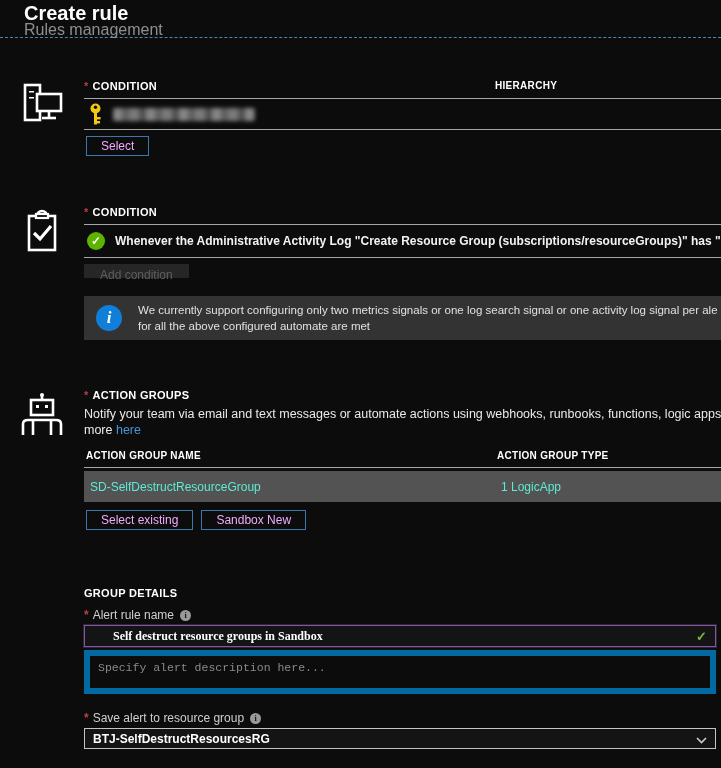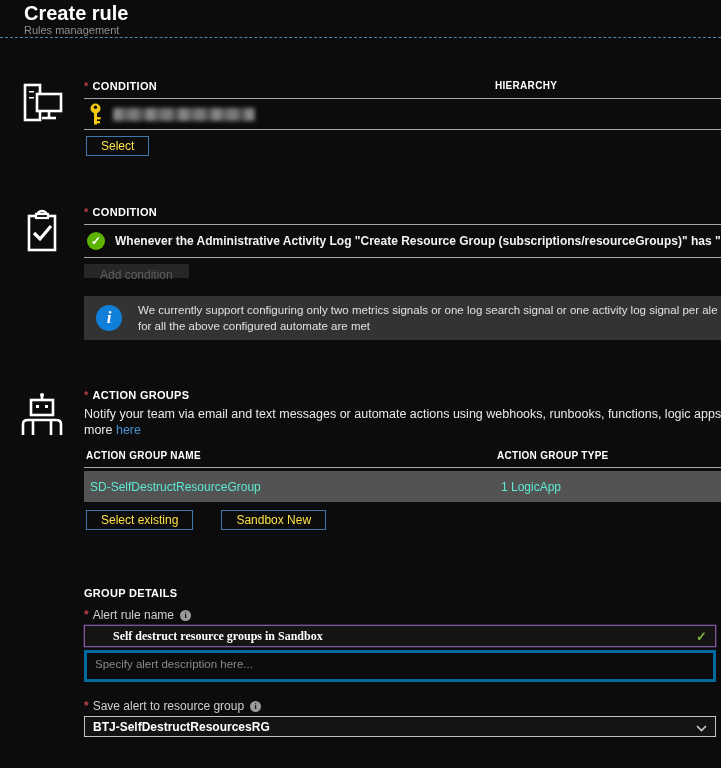--- a/index.html
+++ b/index.html
@@ -7,42 +7,42 @@
   body {
     background: #0c0c0c;
     font-family: "Liberation Sans", sans-serif;
     color: #e8e8e8;
     overflow: hidden;
     position: relative;
   }
   
   .hdr { padding: 3px 0 0 24px; }
   .hdr-title { font-size: 20px; line-height: 20px; font-weight: bold; color: #ffffff; }
-  .hdr-sub { font-size: 11px; line-height: 10px; color: #8f8f8f; margin-top: 2px; }
+  .hdr-sub { font-size: 16px; line-height: 10px; color: #8f8f8f; margin-top: 2px; }
   .dashed-sep { margin-top: 2px; border-top: 1px dashed #4e86ab; height: 0; }
 
   
   .section { display: flex; }
   .icon-col { width: 84px; flex-shrink: 0; display: flex; justify-content: center; align-items: flex-start; padding-top: 2px; }
   .content-col { flex: 1; min-width: 0; }
 
   .sec-label-row { display: grid; grid-template-columns: 411px 1fr; padding-bottom: 5px; border-bottom: 1px solid #a6a6a6; }
   .sec-label { font-size: 11px; line-height: 13px; font-weight: bold; color: #ffffff; letter-spacing: .3px; }
   .req { color: #bf3e47; margin-right: 4px; font-weight: bold; }
   .col-hdr { font-size: 10px; font-weight: bold; color: #ffffff; letter-spacing: .3px; }
 
   
   .sec-resource { margin-top: 42px; }
   .resource-row { height: 31px; display: flex; align-items: center; border-bottom: 1px solid #a6a6a6; }
   .key-wrap { margin: 0 10px 0 4px; display: flex; }
   .blurred-name { width: 142px; height: 13px; border-radius: 2px;
     background: repeating-linear-gradient(90deg,#9a9a9a 0 9px,#6f6f6f 9px 16px,#8d8d8d 16px 26px,#5d5d5d 26px 33px);
     filter: blur(2px); opacity: .85; }
   .btn-blue {
-    display: inline-block; background: transparent; border: 1px solid #3d77ad; color: #fde047;
+    display: inline-block; background: transparent; border: 1px solid #3d77ad; color: #f0abfc;
     font-size: 12px; font-family: "Liberation Sans", sans-serif; padding: 2px 14px; height: 20px; cursor: pointer;
   }
   .select-btn { margin-top: 6px; margin-left: 2px; }
 
   
   .sec-condition { margin-top: 50px; }
   .condition-row { height: 33px; display: flex; align-items: center; border-bottom: 1px solid #a6a6a6; }
   .check-circle { width: 18px; height: 18px; border-radius: 50%; background: #5db300; color: #ffffff;
     font-size: 12px; font-weight: bold; display: flex; align-items: center; justify-content: center;
     margin: 0 10px 0 3px; flex-shrink: 0; }
@@ -58,38 +58,38 @@
 
   
   .sec-actions { margin-top: 49px; }
   .ag-desc { margin-top: 4px; font-size: 12.5px; line-height: 16px; color: #eaeaea; }
   .ag-desc-l1 { white-space: nowrap; overflow: hidden; }
   .link { color: #4894d4; text-decoration: none; cursor: pointer; }
   .ag-table { margin-top: 12px; }
   .ag-thead { display: grid; grid-template-columns: 411px 1fr; padding: 0 0 6px 2px; border-bottom: 1px solid #a6a6a6; }
   .ag-row { display: grid; grid-template-columns: 411px 1fr; align-items: center; height: 31px;
     background: #535353; margin-top: 3px; padding-left: 6px; font-size: 12px; color: #5eead4; cursor: pointer; }
-  .ag-btns { margin-top: 8px; display: flex; gap: 28px; margin-left: 2px; }
+  .ag-btns { margin-top: 8px; display: flex; gap: 8px; margin-left: 2px; }
 
   
   .sec-alert { margin-top: 57px; }
   .ad-label { font-size: 12px; color: #cfcfcf; display: flex; align-items: center; }
   .ad-label .req { font-size: 12px; }
   .mini-info { width: 11px; height: 11px; border-radius: 50%; background: #9a9a9a; color: #111111;
     font-size: 8px; font-weight: bold; font-family: "Liberation Serif", serif; display: inline-flex;
     align-items: center; justify-content: center; margin-left: 6px; }
   .row-rule-label { margin-top: 8px; }
   .text-input { margin-top: 3px; width: 632px; height: 22px; background: #141414; border: 1px solid #7d5a9e;
     box-shadow: 0 0 0 1px #35203f; display: flex; align-items: center; padding: 0 8px; position: relative; }
   .text-input input { flex: 1; background: transparent; border: none; outline: none; color: #ffffff;
     font-size: 12px; font-weight: 600; font-family: Liberation Serif, serif; margin-left: 20px; }
   .valid-check { color: #7bb53a; font-size: 13px; font-weight: bold; margin-left: 6px; }
   .row-desc-label { margin-top: 11px; }
-  .desc-area { margin-top: 3px; width: 632px; height: 32px; background: transparent; border: 3px solid #0369a1;
-    color: #e0e0e0; font-size: 11.5px; font-family: Liberation Sans, sans-serif; padding: 5px 8px; resize: none; outline: none; }
+  .desc-area { margin-top: 3px; width: 632px; height: 44px; background: transparent; border: 6px solid #0369a1;
+    color: #e0e0e0; font-size: 11.5px; font-family: Liberation Mono, monospace; padding: 5px 8px; resize: none; outline: none; }
   .desc-area::placeholder { color: #8a8a8a; }
   .row-rg-label { margin-top: 13px; }
   .dropdown { margin-top: 3px; width: 632px; height: 21px; border: 1px solid #c4c4c4; background: #141414;
     display: flex; align-items: center; justify-content: space-between; padding: 0 8px; cursor: pointer; }
   .dropdown-value { font-size: 12px; font-weight: 600; color: #ffffff; }
 
   svg.line-icon { stroke: #ffffff; stroke-width: 2.6; fill: none; }
 </style>
 </head>
 <body>

